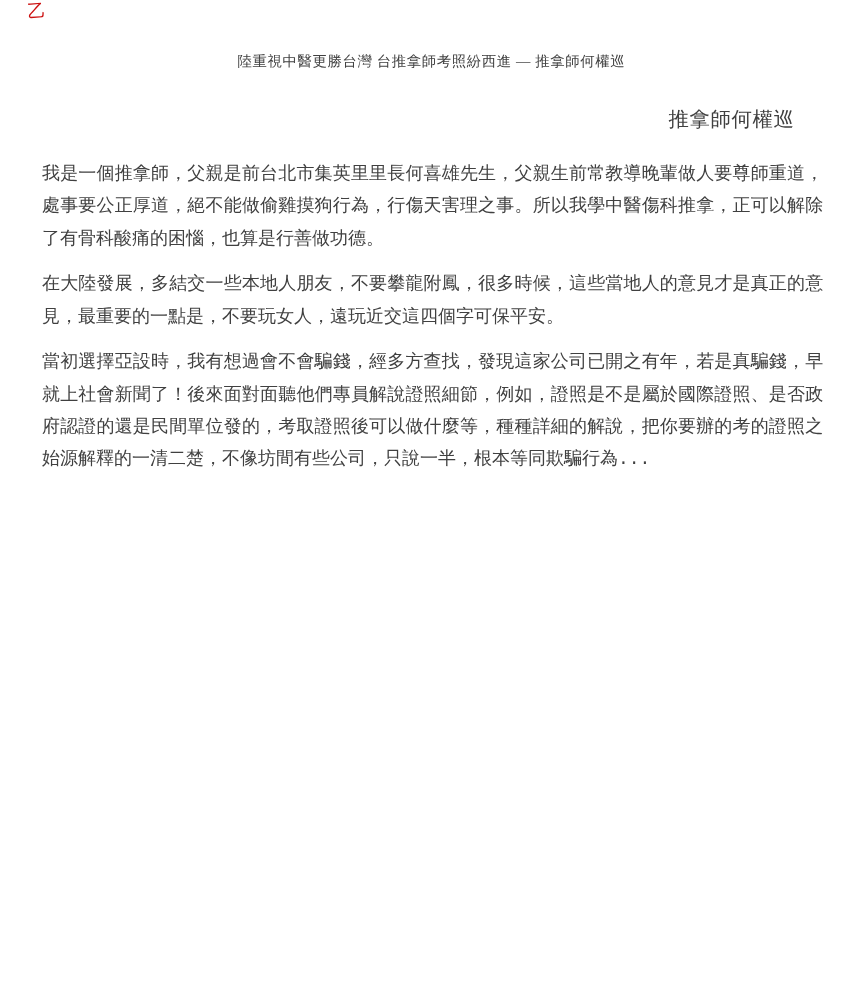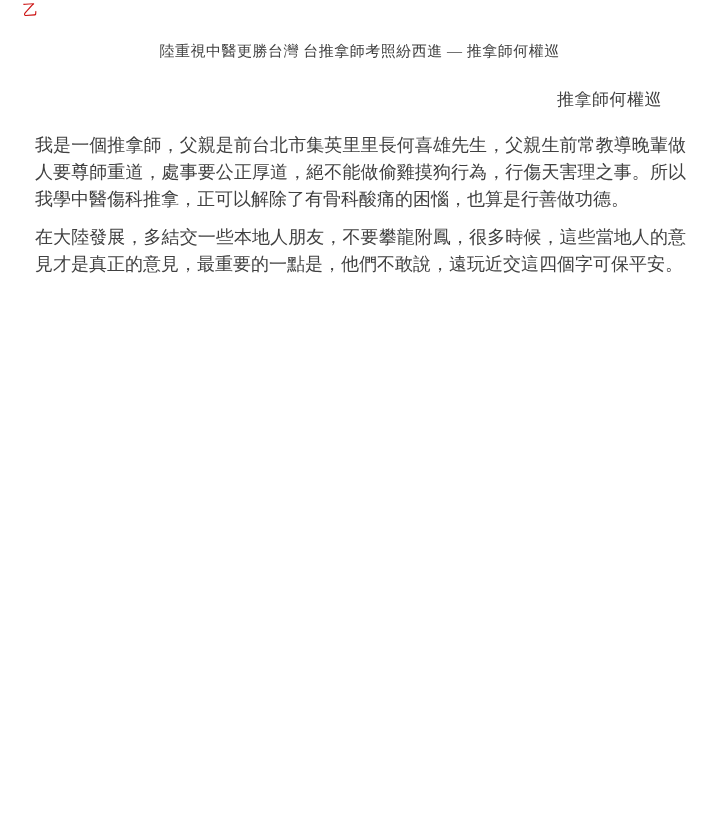--- a/index.html
+++ b/index.html
@@ -21,52 +21,54 @@
     left: 23px;
     top: 2px;
     font-size: 15px;
     line-height: 16px;
     color: #cc1111;
     transform: rotate(-4deg);
   }
   .title {
     margin: 40px 10px 0 10px;
     text-align: center;
-    font-size: 15px;
+    font-size: 12px;
     font-weight: normal;
     line-height: 22px;
     letter-spacing: 0.5px;
   }
   .byline {
     margin: 27px 57px 0 0;
     text-align: right;
     font-size: 17px;
     line-height: 22px;
     letter-spacing: 0.5px;
   }
   .article {
     margin: 21px 33px 0 35px;
-    font-size: 18px;
+    font-size: 15px;
     line-height: 27px;
     text-align: justify;
     text-justify: inter-ideograph;
+    font-family: Liberation Mono, monospace;
   }
   .article p {
     margin: 0 0 11px 0;
   }
 </style>
 </head>
 <body>
 
 <div class="page">
 
   <span class="red-mark">乙</span>
 
   <h1 class="title">陸重視中醫更勝台灣 台推拿師考照紛西進 — 推拿師何權巡</h1>
 
   <div class="byline">推拿師何權巡</div>
 
   <div class="article">
     <p>我是一個推拿師，父親是前台北市集英里里長何喜雄先生，父親生前常教導晚輩做人要尊師重道，處事要公正厚道，絕不能做偷雞摸狗行為，行傷天害理之事。所以我學中醫傷科推拿，正可以解除了有骨科酸痛的困惱，也算是行善做功德。</p>
-    <p>在大陸發展，多結交一些本地人朋友，不要攀龍附鳳，很多時候，這些當地人的意見才是真正的意見，最重要的一點是，他們不敢說，遠玩近交這四個字可保平安。</p>
+    <p>在大陸發展，多結交一些本地人朋友，不要攀龍附鳳，很多時候，這些當地人的意見才是真正的意見，最重要的一點是，不要玩女人，遠玩近交這四個字可保平安。</p>
+    <p>當初選擇亞設時，我有想過會不會騙錢，經多方查找，發現這家公司已開之有年，若是真騙錢，早就上社會新聞了！後來面對面聽他們專員解說證照細節，例如，證照是不是屬於國際證照、是否政府認證的還是民間單位發的，考取證照後可以做什麼等，種種詳細的解說，把你要辦的考的證照之始源解釋的一清二楚，不像坊間有些公司，只說一半，根本等同欺騙行為...</p>
   </div>
 
 </div>
 
 </body></html>

